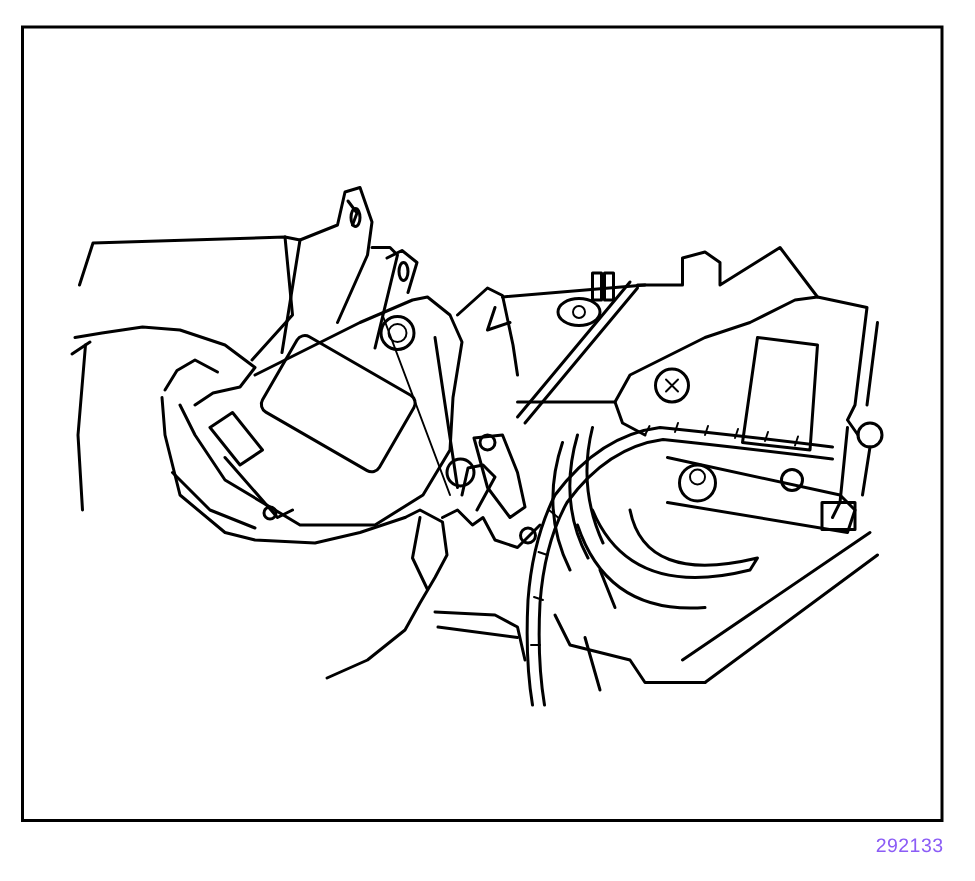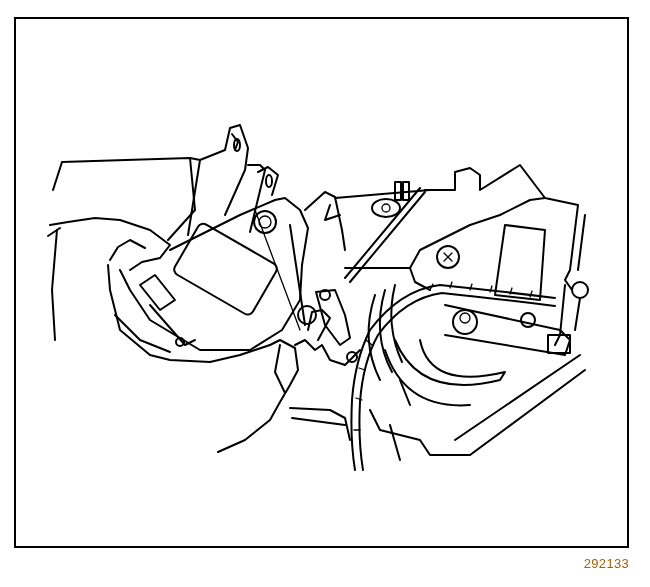--- a/index.html
+++ b/index.html
@@ -1,21 +1,21 @@
 <!DOCTYPE html>
 <html><head>
 <meta charset="utf-8">
 <style>
   html, body { margin:0; padding:0; background:#ffffff; }
   body { width:650px; height:587px; position:relative; overflow:hidden; font-family:"Liberation Sans", sans-serif; }
   .frame { position:absolute; left:14px; top:17px; width:615px; height:531px; border:2px solid #000; box-sizing:border-box; background:#fff; }
   .art { position:absolute; left:0; top:0; width:650px; height:587px; }
   .art path, .art line, .art ellipse, .art circle, .art rect, .art polyline, .art polygon { fill:none; stroke:#000; stroke-width:2; stroke-linejoin:round; stroke-linecap:round; }
   .art .thin { stroke-width:1.3; }
-  .fig-num { position:absolute; right:21px; top:556px; font-size:13px; color:#a16207; letter-spacing:0.3px; }
+  .fig-num { position:absolute; right:21px; top:556px; font-size:13px; color:#8b5cf6; letter-spacing:0.3px; }
 </style>
 </head>
 <body>
 
 <div class="frame"></div>
 
 <svg class="art" viewBox="0 0 650 587" xmlns="http://www.w3.org/2000/svg">
 
   <g>
     <path d="M53 190 L62 162 L190 158 L195 210 L168 240"></path>

